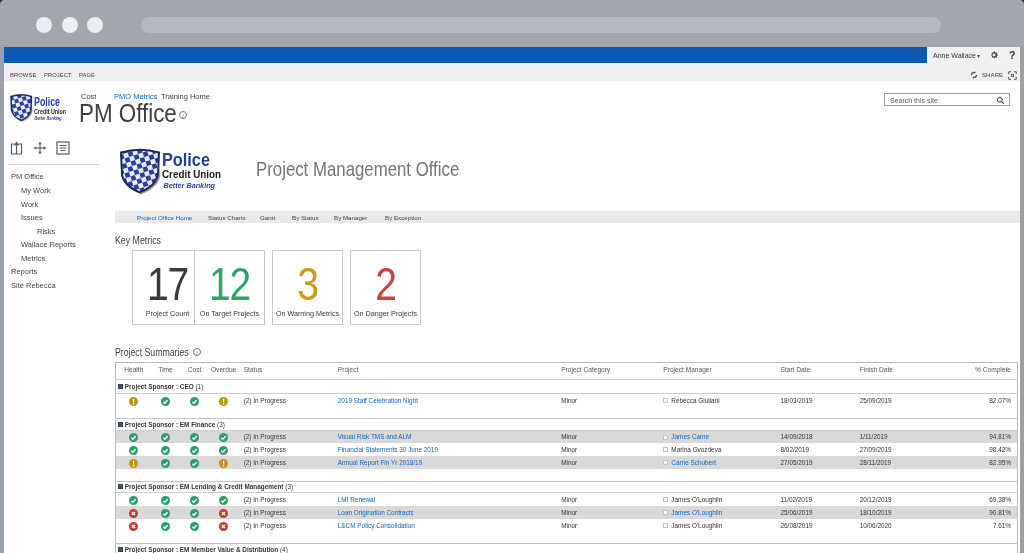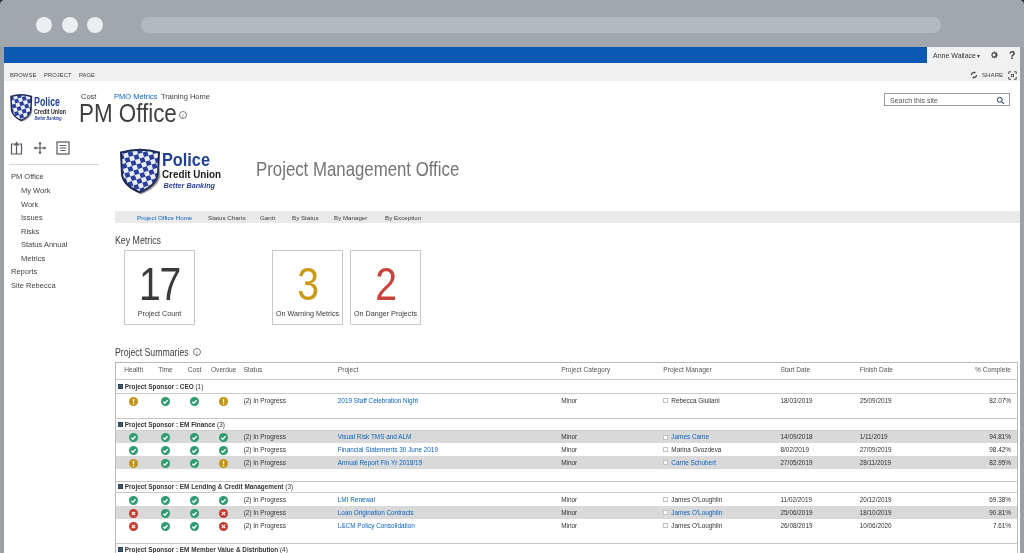--- a/index.html
+++ b/index.html
@@ -119,22 +119,22 @@
         </svg>
     <svg style="position:absolute;left:52px;top:11px" width="14" height="14" viewBox="0 0 28 28">
           <rect x="2" y="2" width="24" height="24" fill="none" stroke="#55585e" stroke-width="2.4"></rect>
           <path stroke="#55585e" stroke-width="2.2" d="M7 9h14M7 14h14M9 19h10"></path>
         </svg>
     <div style="position:absolute;left:5px;top:33.5px;width:90px;border-top:1px solid #d5d5d5"></div>
     <span class="navitem" style="left:7px;top:42px">PM Office</span>
     <span class="navitem" style="left:17px;top:56px">My Work</span>
     <span class="navitem" style="left:17px;top:69.5px">Work</span>
     <span class="navitem" style="left:17px;top:83px">Issues</span>
-    <span class="navitem" style="left:17px;top:96.5px">Risks</span>
-    <span class="navitem" style="left:17px;top:110px">Status Annual</span>
+    <span class="navitem" style="left:33px;top:96.5px">Risks</span>
+    <span class="navitem" style="left:17px;top:110px">Wallace Reports</span>
     <span class="navitem" style="left:17px;top:123.5px">Metrics</span>
     <span class="navitem" style="left:7px;top:137px">Reports</span>
     <span class="navitem" style="left:7px;top:150.5px">Site Rebecca</span>
   </div>
   <div id="content">
     <svg id="blogo" style="position:absolute;left:4px;top:15px" width="104" height="50" viewBox="0 0 208 100">
       <defs>
         <pattern id="chk2" width="19" height="19" patternUnits="userSpaceOnUse" patternTransform="rotate(-18 40 48)">
           <rect width="19" height="19" fill="#e9edf6"></rect>
           <rect width="9.5" height="9.5" fill="#2b3f9e"></rect>
@@ -150,23 +150,27 @@
     <div style="position:absolute;left:141px;top:27px;font-size:21px;color:#747474;transform:scaleX(.8);transform-origin:0 0;white-space:nowrap">Project Management Office</div>
     <div id="tabbar">
       <span class="tab" style="left:22px;color:#0a64c0">Project Office Home</span>
       <span class="tab" style="left:93px">Status Charts</span>
       <span class="tab" style="left:145px">Gantt</span>
       <span class="tab" style="left:177px">By Status</span>
       <span class="tab" style="left:219px">By Manager</span>
       <span class="tab" style="left:270px">By Exception</span>
     </div>
     <div style="position:absolute;left:0px;top:105px;font-size:10px;color:#3c3c3c;transform:scaleX(.88);transform-origin:0 0">Key Metrics</div>
-    <div class="card" style="left:9px">
+    <div class="card" style="left:17px">
           <div class="cnum" style="color:#3a3a3a">17</div>
           <div class="clab">Project Count</div>
+        </div>
+    <div class="card" style="left:79px">
+          <div class="cnum" style="color:#36a06b">12</div>
+          <div class="clab">On Target Projects</div>
         </div>
     <div class="card" style="left:157px">
           <div class="cnum" style="color:#cc9b16">3</div>
           <div class="clab">On Warning Metrics</div>
         </div>
     <div class="card" style="left:235px">
           <div class="cnum" style="color:#ca423c">2</div>
           <div class="clab">On Danger Projects</div>
         </div>
     <div style="position:absolute;left:0px;top:216px;font-size:10.5px;color:#3c3c3c;transform:scaleX(.83);transform-origin:0 0">Project Summaries</div>

